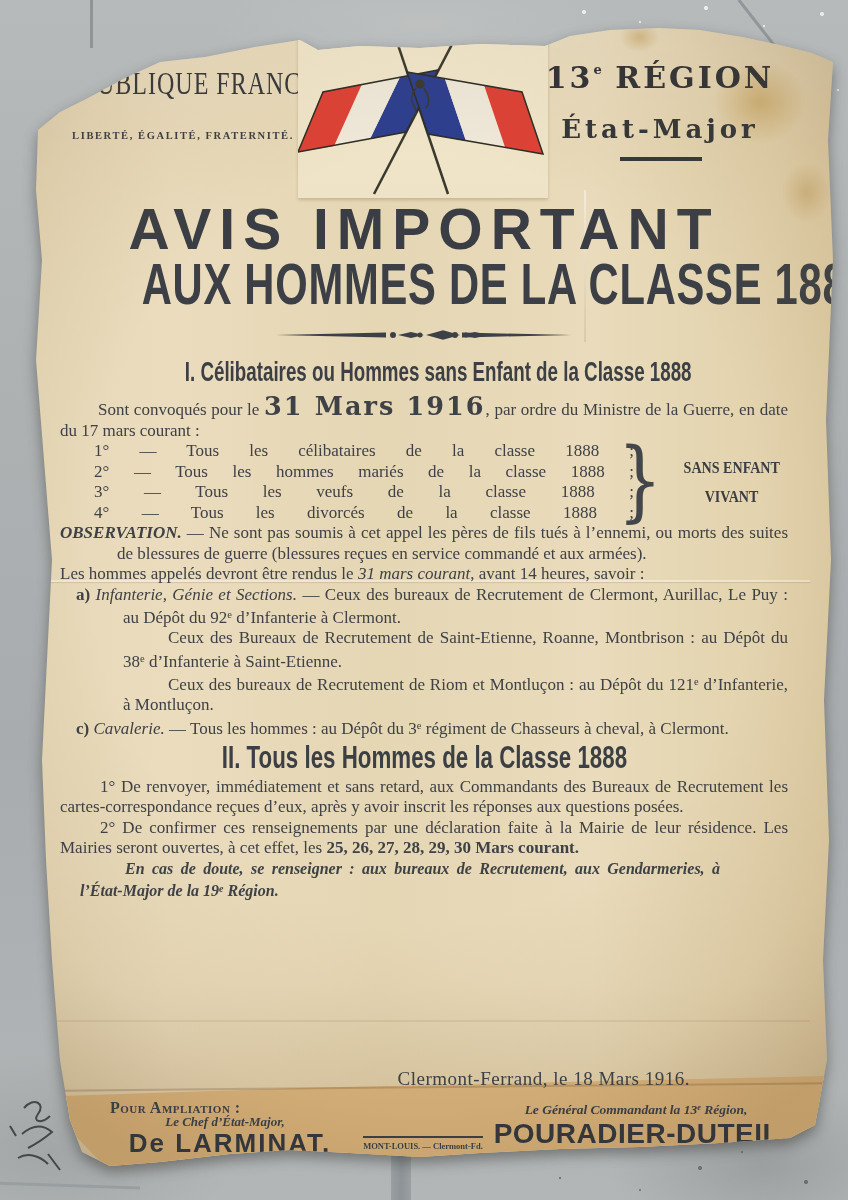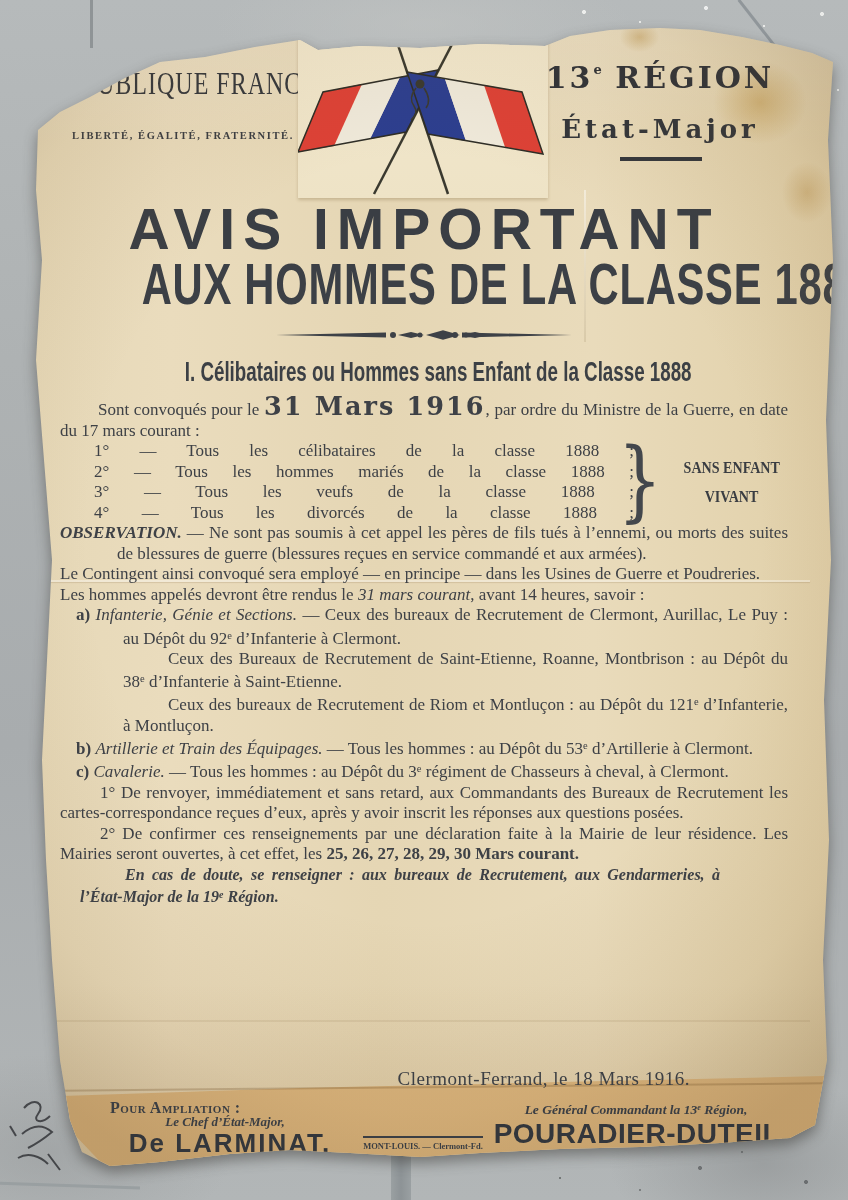--- a/index.html
+++ b/index.html
@@ -240,28 +240,29 @@
             <div class="item"><span class="it-num">4°</span> <span>— Tous les divorcés de la classe 1888 ;</span></div>
           </div>
           <div class="brace">}</div>
           <div class="brace-note">
             <span class="cnd">SANS ENFANT</span><br>
             <span class="cnd">VIVANT</span>
           </div>
         </div>
 
         <div class="p-hang"><span class="seg-bi">OBSERVATION.</span><span> — Ne sont pas soumis à cet appel les pères de fils tués à l’ennemi, ou morts des suites de blessures de guerre (blessures reçues en service commandé et aux armées).</span></div>
-        <div class="p-hang"><span>Le Contingent ainsi convoqué sera employé — en principe — dans les Usines de Guerre et Poudreries.</span></div>
         <div class="p-hang"><span>Les hommes appelés devront être rendus le </span><span class="seg-i">31 mars courant</span><span>, avant 14 heures, savoir :</span></div>
         <div class="p-abc"><span class="seg-b">a) </span><span class="seg-i">Infanterie, Génie et Sections.</span><span> — Ceux des bureaux de Recrutement de Clermont, Aurillac, Le Puy : au Dépôt du 92</span><span class="seg-sup">e</span><span> d’Infanterie à Clermont.</span></div>
         <div class="p-ceux"><span>Ceux des Bureaux de Recrutement de Saint-Etienne, Roanne, Montbrison : au Dépôt du 38</span><span class="seg-sup">e</span><span> d’Infanterie à Saint-Etienne.</span></div>
         <div class="p-ceux"><span>Ceux des bureaux de Recrutement de Riom et Montluçon : au Dépôt du 121</span><span class="seg-sup">e</span><span> d’Infanterie, à Montluçon.</span></div>
-        <div class="p-abc"><span class="seg-b">b) </span><span class="seg-i">Artillerie et Train des Équipages.</span><span> — Tous les hommes : au Dépôt du 53</span><span class="seg-sup">e</span><span> d’Artillerie à Clermont.</span></div>
         <div class="p-abc"><span class="seg-b">c) </span><span class="seg-i">Cavalerie.</span><span> — Tous les hommes : au Dépôt du 3</span><span class="seg-sup">e</span><span> régiment de Chasseurs à cheval, à Clermont.</span></div>
 
+        <div class="sec-head sec-head2">
+          <span class="cond">II. Tous les Hommes de la Classe 1888</span>
+        </div>
         <div class="p-num"><span>1° De renvoyer, immédiatement et sans retard, aux Commandants des Bureaux de Recrutement les cartes-correspondance reçues d’eux, après y avoir inscrit les réponses aux questions posées.</span></div>
         <div class="p-num"><span>2° De confirmer ces renseignements par une déclaration faite à la Mairie de leur résidence. Les Mairies seront ouvertes, à cet effet, les </span><span class="seg-b">25, 26, 27, 28, 29, 30 Mars courant.</span></div>
         <div class="p-doute"><span class="seg-bi">En cas de doute, se renseigner : aux bureaux de Recrutement, aux Gendarmeries, à l’État-Major de la 19</span><span class="seg-bi seg-sup">e</span><span class="seg-bi"> Région.</span></div>
       </div>
 
       <div class="dateline">Clermont-Ferrand, le 18 Mars 1916.</div>
 
       <div class="ampliation">Pour Ampliation :</div>
       <div class="chef-title">Le Chef d’État-Major,</div>
       <div class="chef-name">De LARMINAT.</div>

